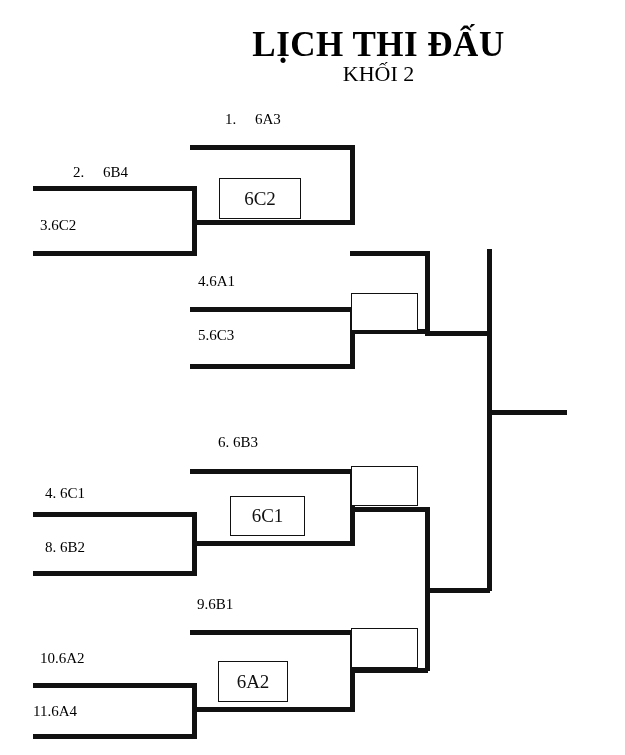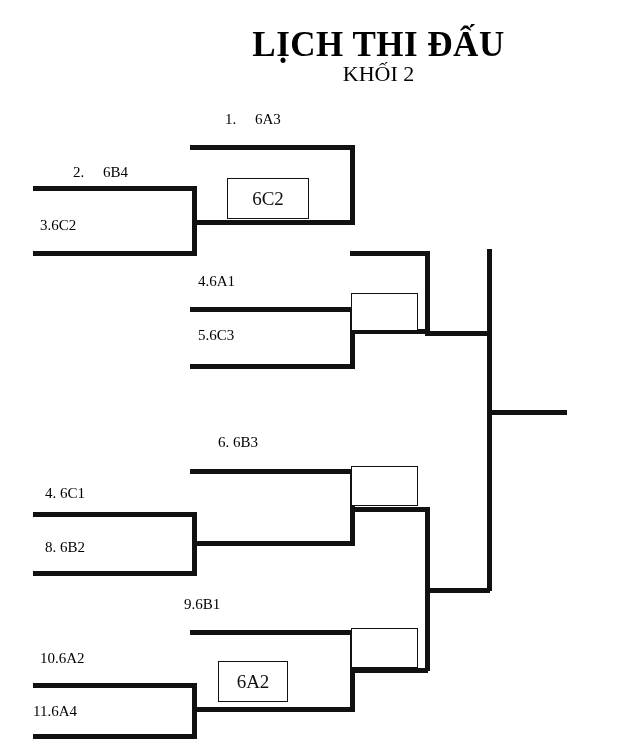--- a/index.html
+++ b/index.html
@@ -87,21 +87,21 @@
   <div class="title-sub"><span class="shift">KHỐI 2</span></div>
 
   <div class="seed" style="left:225px; top:110px;">1.  6A3</div>
   <div class="seed" style="left:73px;  top:163px;">2.  6B4</div>
   <div class="seed" style="left:40px;  top:216px;">3.6C2</div>
   <div class="seed" style="left:198px; top:272px;">4.6A1</div>
   <div class="seed" style="left:198px; top:326px;">5.6C3</div>
   <div class="seed" style="left:218px; top:433px;">6. 6B3</div>
   <div class="seed" style="left:45px;  top:484px;">4. 6C1</div>
   <div class="seed" style="left:45px;  top:538px;">8. 6B2</div>
-  <div class="seed" style="left:184px; top:595px;">9.6B1</div>
+  <div class="seed" style="left:197px; top:595px;">9.6B1</div>
   <div class="seed" style="left:40px;  top:649px;">10.6A2</div>
   <div class="seed" style="left:33px;  top:702px;">11.6A4</div>
 
   <div class="hline" style="left:190px; top:145px; width:164px;"></div>
 
   <div class="hline" style="left:33px; top:186px; width:164px;"></div>
   <div class="hline" style="left:33px; top:251px; width:164px;"></div>
   <div class="vline" style="left:192px; top:186px; height:70px;"></div>
 
   <div class="hline" style="left:192px; top:220px; width:162px;"></div>
@@ -143,24 +143,25 @@
   <div class="vline" style="left:425px; top:507px; height:164px;"></div>
 
   <div class="hline" style="left:425px; top:331px; width:65px;"></div>
 
   <div class="hline" style="left:425px; top:588px; width:65px;"></div>
 
   <div class="vline" style="left:487px; top:249px; height:342px;"></div>
 
   <div class="hline" style="left:487px; top:410px; width:80px;"></div>
 
-  <div class="wbox" style="left:227px; top:178px; width:82px; height:41px;">6C2</div>
+  <div class="wbox" style="left:219px; top:178px; width:82px; height:41px;">6C2</div>
 
   <div class="wbox empty" style="left:351px; top:293px; width:67px; height:38px;"></div>
 
   <div class="wbox empty" style="left:351px; top:466px; width:67px; height:40px;"></div>
 
+  <div class="wbox" style="left:230px; top:496px; width:75px; height:40px;">6C1</div>
 
   <div class="wbox empty" style="left:351px; top:628px; width:67px; height:40px;"></div>
 
   <div class="wbox" style="left:218px; top:661px; width:70px; height:41px;">6A2</div>
 
 </div>
 
 </body></html>

